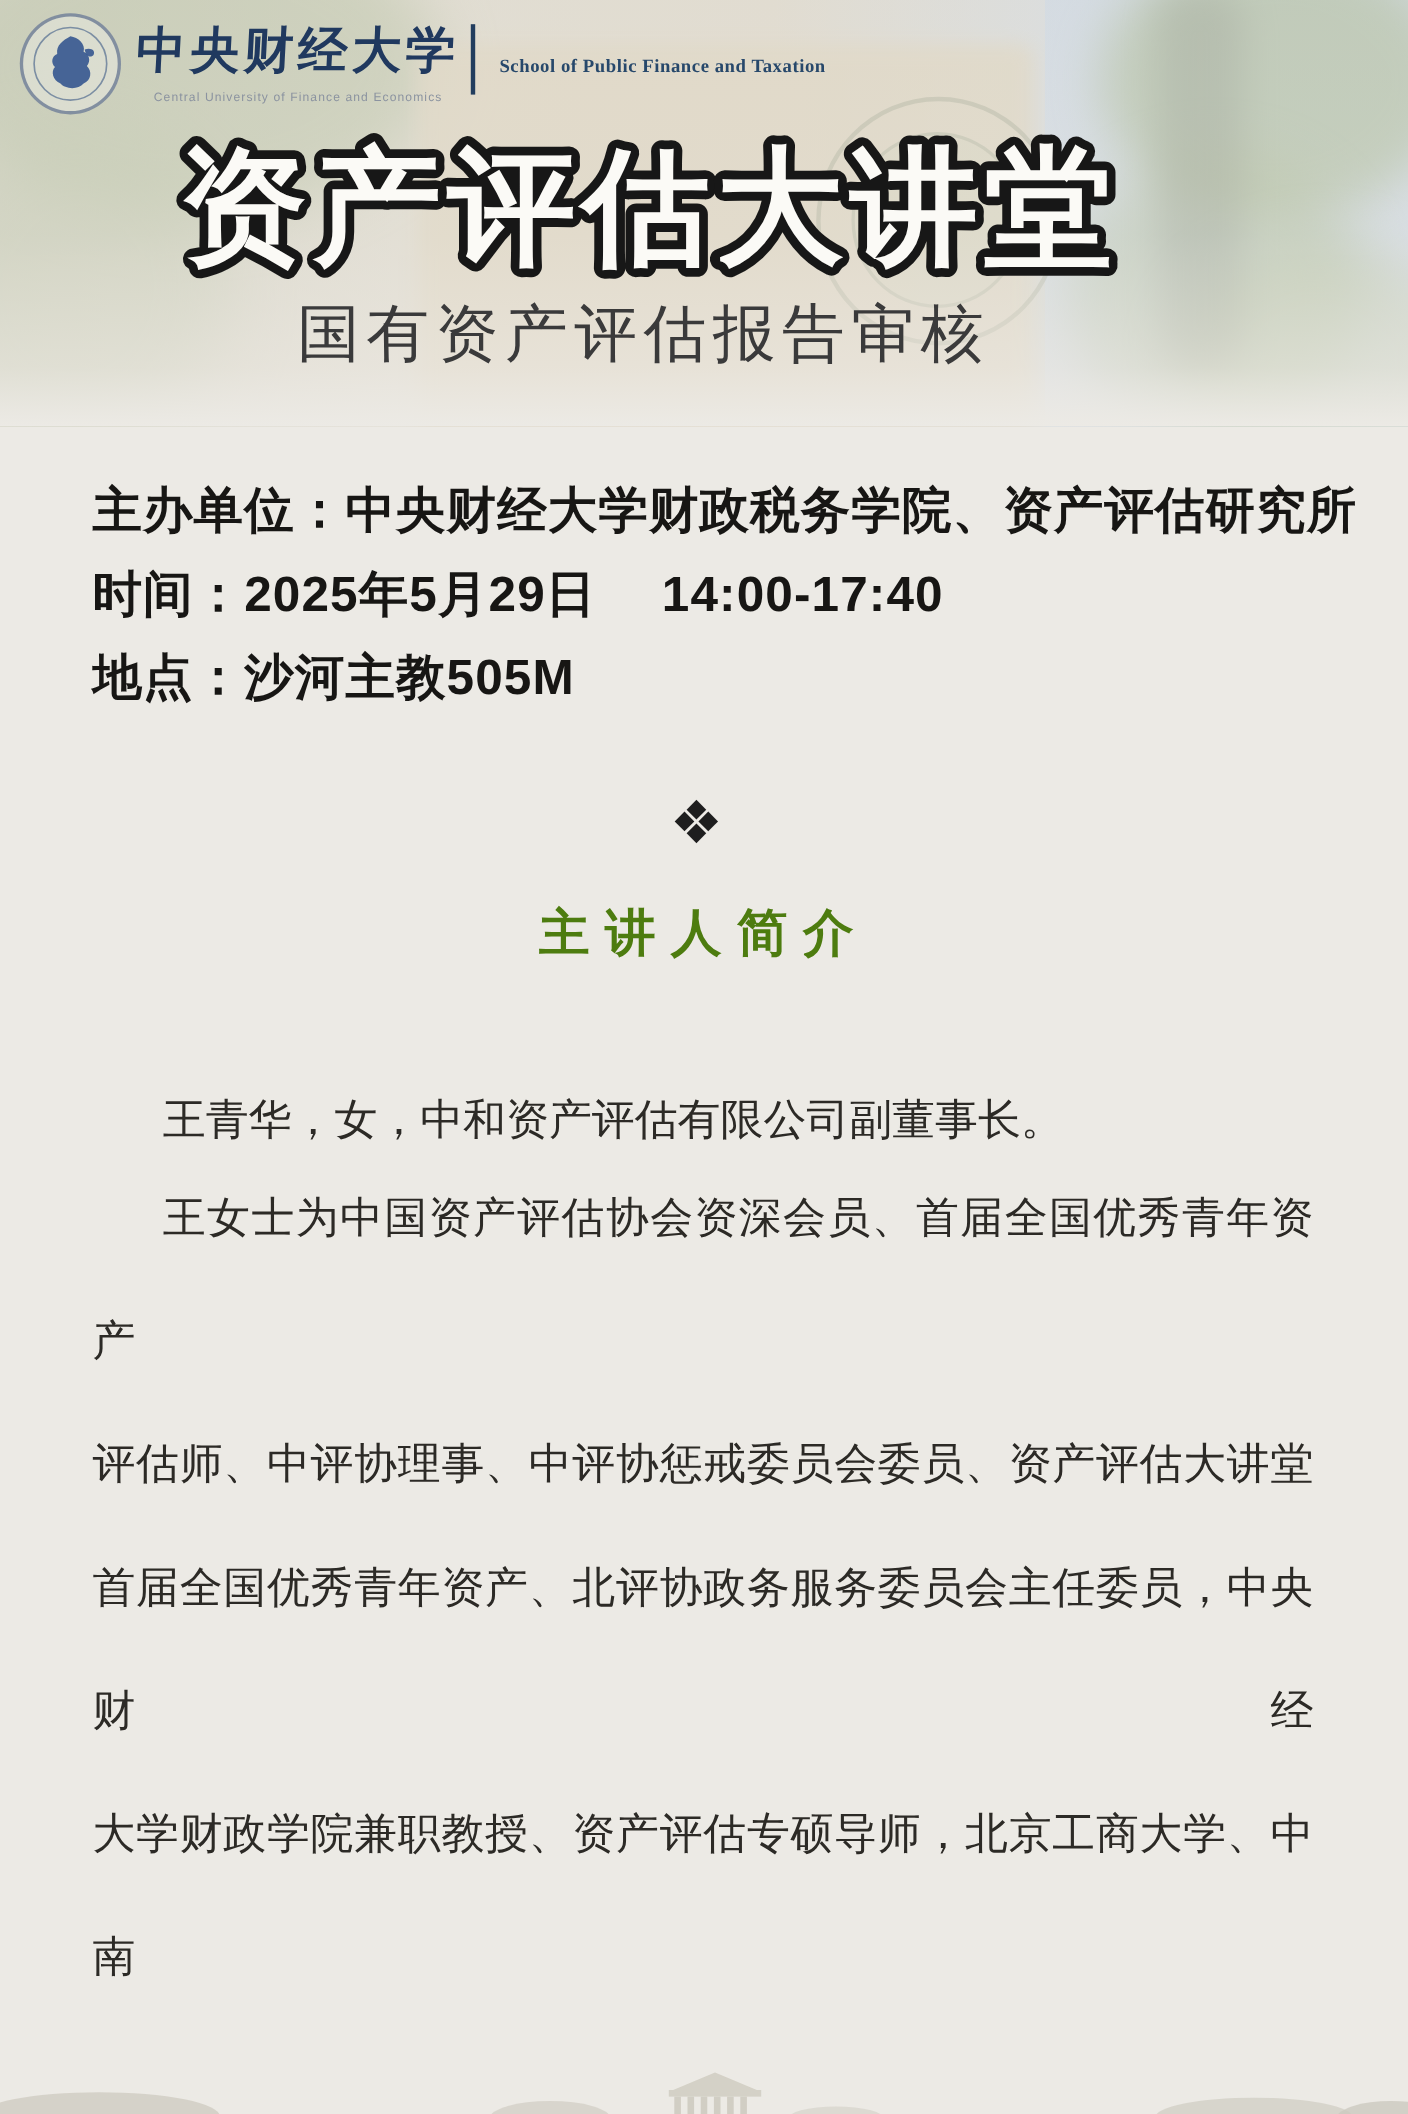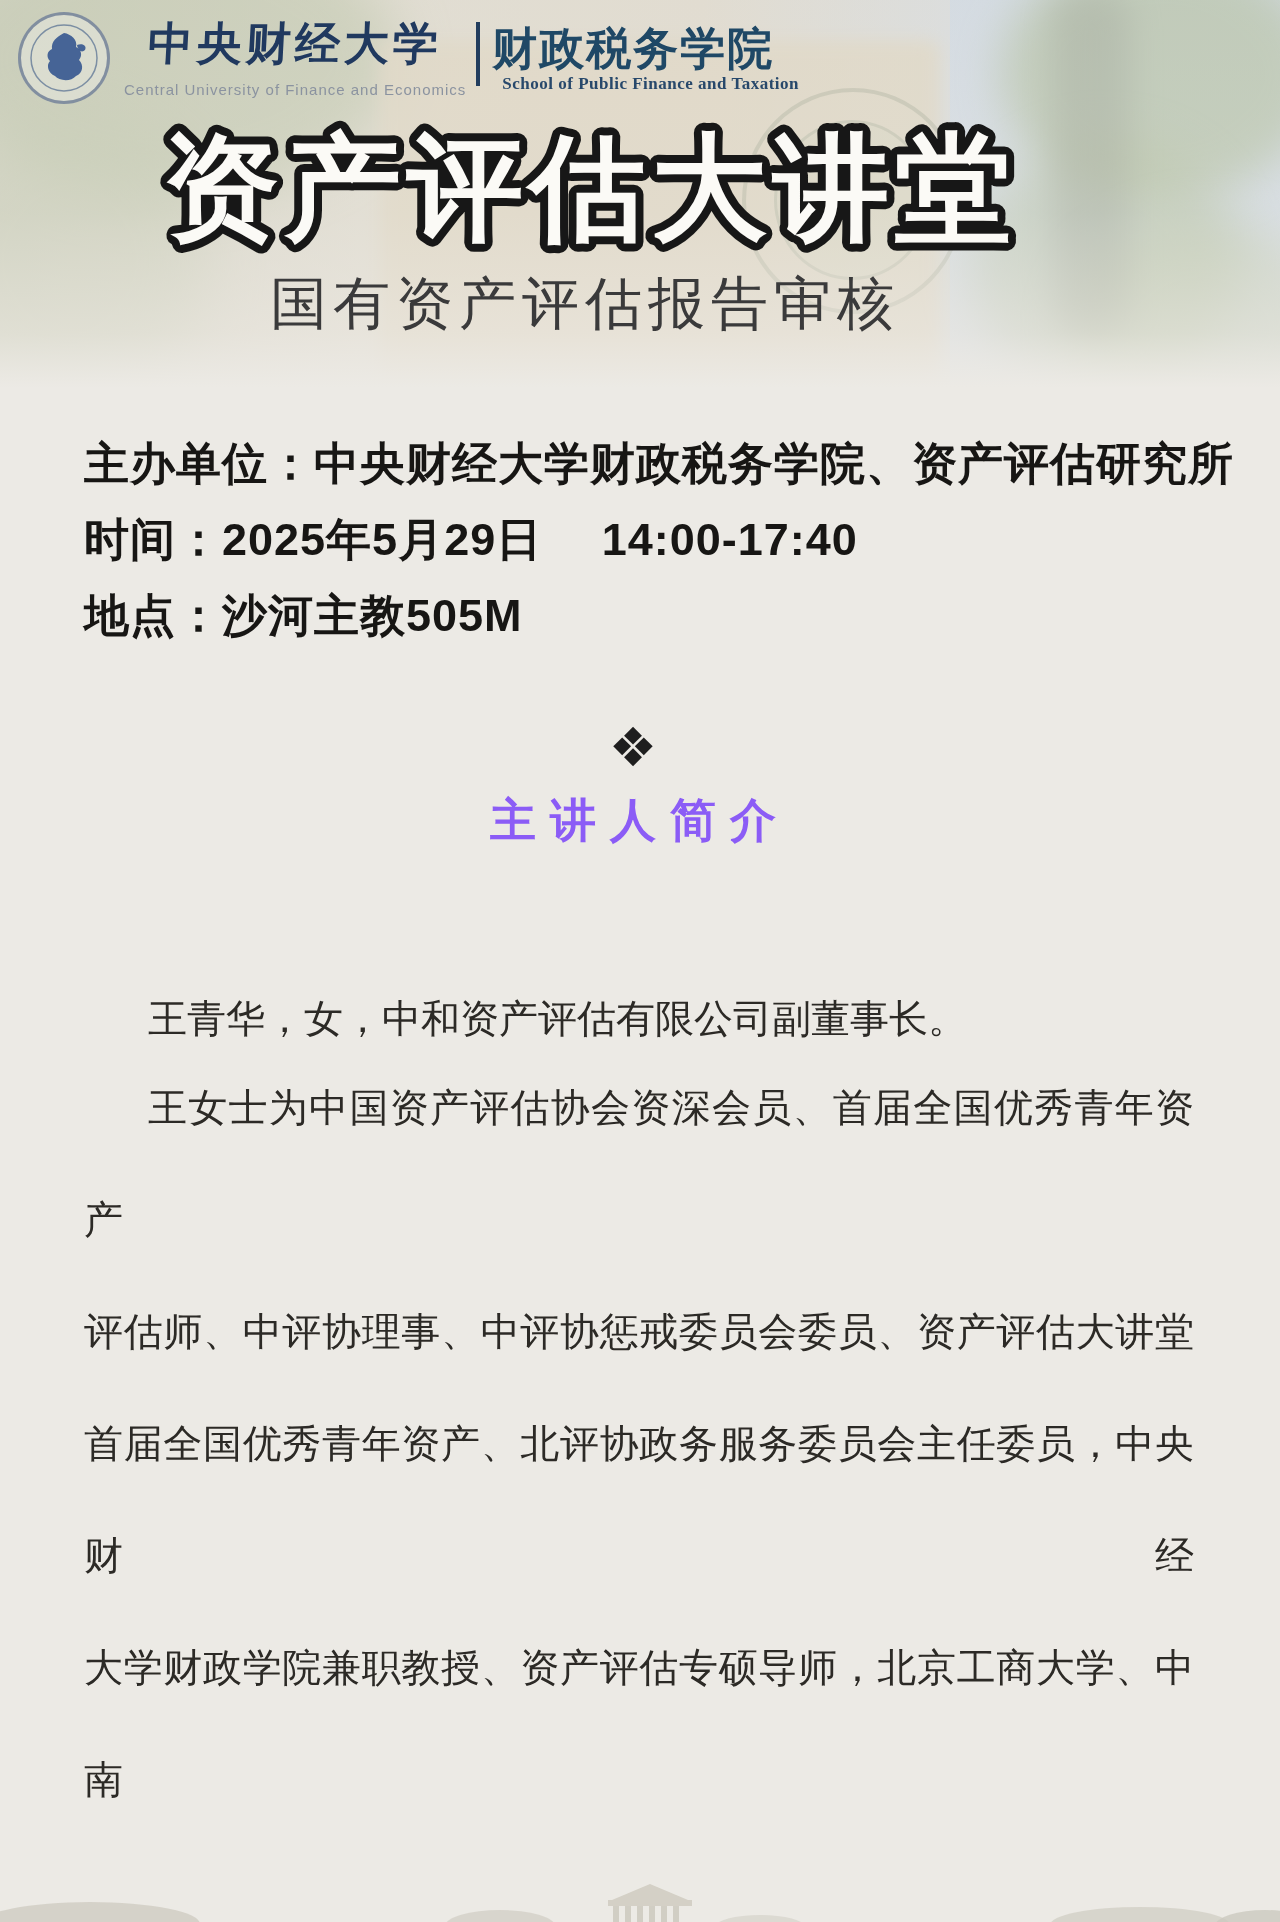--- a/index.html
+++ b/index.html
@@ -29,40 +29,40 @@
     background:linear-gradient(rgba(240,238,232,.40) 0%,rgba(240,238,232,.46) 55%,rgba(238,235,229,.72) 86%,#eceae5 100%);}
 
   
   .header{position:absolute;left:18px;top:8px;height:100px;display:flex;align-items:center;z-index:5;}
   .seal{position:relative;width:86px;height:86px;border-radius:50%;
     border:3px solid rgba(56,78,120,.55);background:rgba(238,238,232,.45);flex:0 0 auto;}
   .seal svg{position:absolute;left:0;top:0;}
   .uni-block{margin-left:14px;display:flex;flex-direction:column;align-items:center;}
   .uni-name{font-family:"Liberation Serif",serif;font-weight:700;font-size:45px;line-height:50px;
     color:#20395f;letter-spacing:4px;transform:skewX(-3deg);}
-  .uni-name-en{font-size:15px;color:#8b93a0;letter-spacing:1px;margin-top:12px;}
+  .uni-name-en{font-size:11px;color:#8b93a0;letter-spacing:1px;margin-top:12px;}
   .hdr-divider{width:4px;height:64px;background:#223d5e;margin:0 12px 8px 10px;}
   .school-block{display:flex;flexDirection:column;flex-direction:column;margin-top:2px;}
   .school-name{font-size:45px;line-height:48px;color:#1f4866;font-weight:600;letter-spacing:2px;}
   .school-name-en{font-family:"Liberation Serif",serif;font-size:17px;color:#27486b;font-weight:700;margin-top:1px;letter-spacing:.5px;margin-left:10px;}
 
   
   .hero-title-svg{position:absolute;left:0;top:100px;width:1280px;height:170px;z-index:4;}
   .hero-subtitle{position:absolute;left:-55px;top:266px;width:1280px;text-align:center;z-index:4;
     font-size:57px;font-weight:400;color:#3a3a3b;letter-spacing:6px;}
 
   
   .details{position:absolute;left:84px;top:426px;right:60px;z-index:3;}
   .detail-line{font-weight:700;font-size:45px;line-height:76px;color:#171614;letter-spacing:1px;white-space:nowrap;}
 
   
   .ornament{position:absolute;left:0;top:718px;width:1266px;text-align:center;
     font-family:"DejaVu Sans",sans-serif;font-size:54px;line-height:60px;color:#1e1e1e;z-index:3;}
-  .section-title{position:absolute;left:0;top:790px;width:1280px;text-align:center;z-index:3;
-    font-family:"Liberation Serif",serif;font-weight:700;font-size:46px;color:#8b5cf6;letter-spacing:14px;}
+  .section-title{position:absolute;left:0;top:818px;width:1280px;text-align:center;z-index:3;
+    font-family:"Liberation Serif",serif;font-weight:700;font-size:46px;color:#4d7c0f;letter-spacing:14px;}
 
   
   .bio{position:absolute;left:84px;top:0;width:1110px;z-index:3;
     font-family:"Liberation Serif",serif;font-size:39px;color:#2c2a26;}
   .bio-para1{position:absolute;left:0;top:995px;width:1110px;line-height:48px;text-indent:64px;}
   .bio-para2{position:absolute;left:0;top:1052px;width:1110px;}
   .bio-line{line-height:112px;white-space:nowrap;}
   .fill{text-align:justify;text-align-last:justify;white-space:normal;}
   .indent{text-indent:64px;}
 
@@ -98,21 +98,20 @@
                  C57 25 50 19 43 18 Z" fill="#2b4f8c" opacity="0.85"></path>
         <path d="M56 30 C62 28 66 31 64 35 C61 38 57 36 56 30 Z" fill="#2b4f8c" opacity="0.85"></path>
       </svg>
     </div>
     <div class="uni-block">
       <div class="uni-name">中央财经大学</div>
       <div class="uni-name-en">Central University of Finance and Economics</div>
     </div>
     <div class="hdr-divider"></div>
     <div class="school-block">
-      <div class="school-name">财政税务学院</div>
       <div class="school-name-en">School of Public Finance and Taxation</div>
     </div>
   </div>
 
   <svg class="hero-title-svg" viewBox="0 0 1280 170">
     <text x="590" y="128" text-anchor="middle" font-family="Liberation Sans, sans-serif" font-size="116" font-weight="900" letter-spacing="6" fill="#fbfaf6" stroke="#171717" stroke-width="16" stroke-linejoin="round" paint-order="stroke">资产评估大讲堂</text>
   </svg>
 
   <div class="hero-subtitle">国有资产评估报告审核</div>
 

